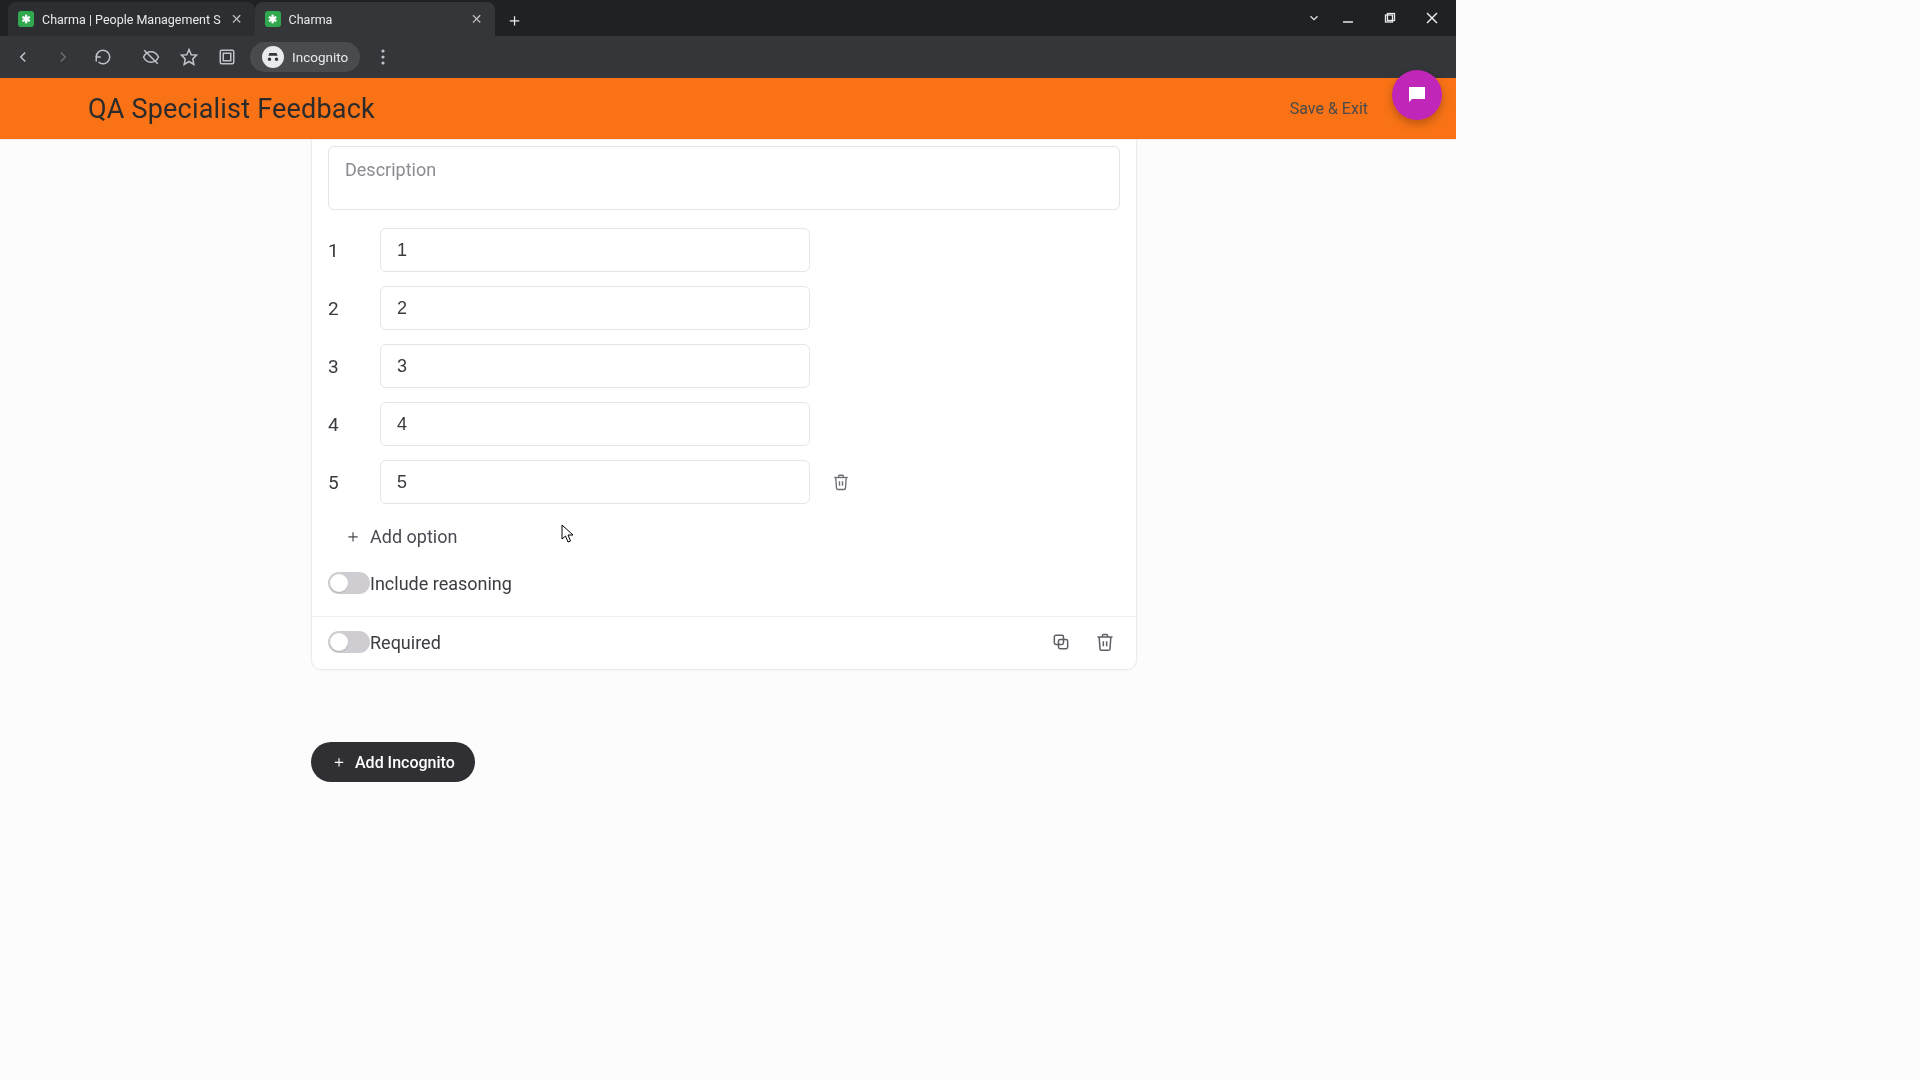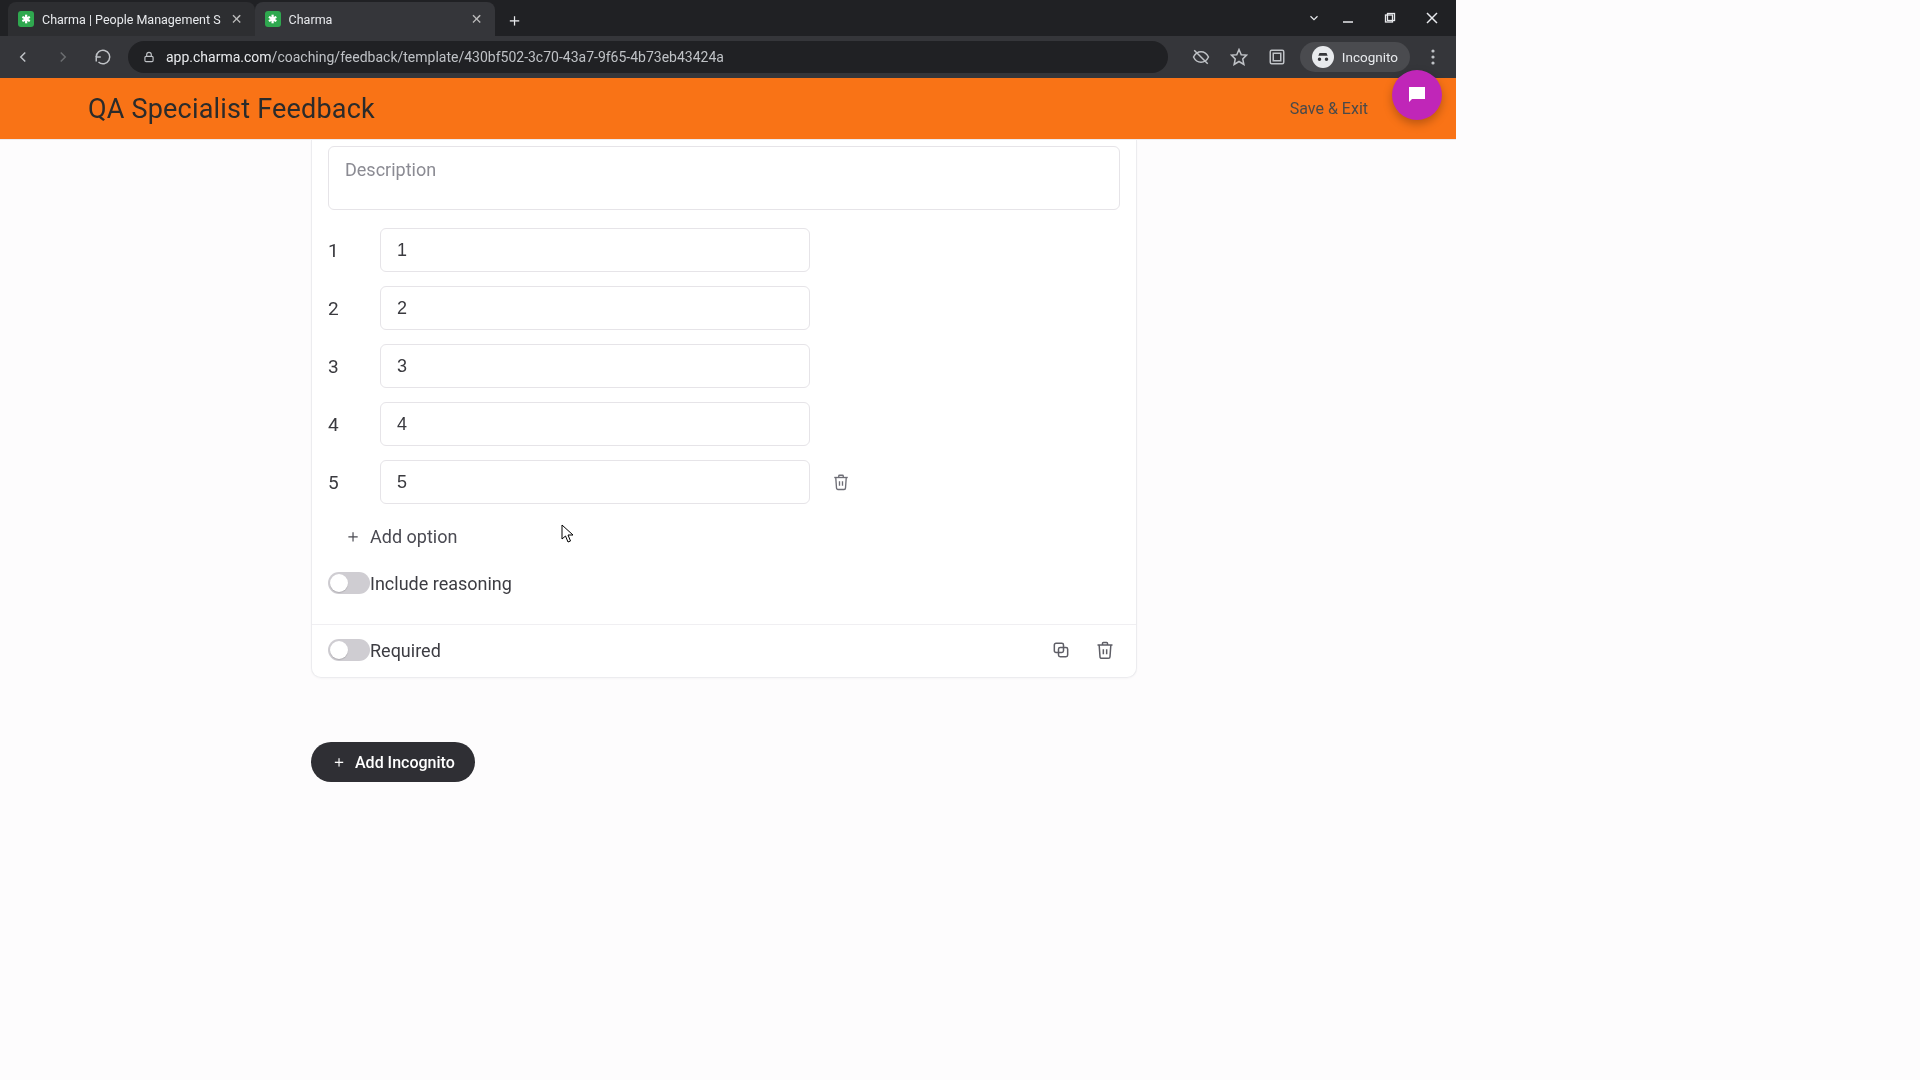--- a/index.html
+++ b/index.html
@@ -199,21 +199,21 @@
   }
   .toggle::after {
     content: ""; position: absolute; width: 18px; height: 18px; border-radius: 50%;
     background: #fff; top: 2px; left: 2px; box-shadow: 0 1px 1px rgba(0,0,0,0.15);
   }
 
   .card-footer {
     display: flex; align-items: center;
     padding: 14px 20px 16px 16px;
     border-top: 1px solid #f0eff2;
-    margin-top: 20px;
+    margin-top: 12px;
   }
   .footer-actions {
     margin-left: auto; display: flex; align-items: center; gap: 22px;
     color: #5e5e66;
   }
   .footer-icon { width: 22px; height: 22px; display:flex; align-items:center; justify-content:center; cursor:pointer; }
 
   .add-question {
     position: absolute;
     left: 311px;
@@ -297,31 +297,20 @@
     <div class="tb-btn disabled">
       <svg width="18" height="18" viewBox="0 0 24 24" fill="none" stroke="currentColor" stroke-width="2">
           <polyline points="9 18 15 12 9 6"></polyline>
         </svg>
     </div>
     <div class="tb-btn">
       <svg width="18" height="18" viewBox="0 0 24 24" fill="none" stroke="currentColor" stroke-width="2">
           <path d="M3 12a9 9 0 1 1 3 6.7"></path>
           <polyline points="3 18 3 12 9 12"></polyline>
         </svg>
-    </div>
-    <div class="address-bar">
-      <span>
-        <svg width="14" height="14" viewBox="0 0 24 24" fill="none" stroke="currentColor" stroke-width="2">
-            <rect x="5" y="11" width="14" height="9" rx="2"></rect>
-            <path d="M8 11V8a4 4 0 0 1 8 0v3"></path>
-          </svg>
-      </span>
-      <span class="address-url">
-        <span class="host">app.charma.com</span><span>/coaching/feedback/template/430bf502-3c70-43a7-9f65-4b73eb43424a</span>
-      </span>
     </div>
     <div class="right-icons">
       <div class="tb-btn">
         <svg width="18" height="18" viewBox="0 0 24 24" fill="none" stroke="currentColor" stroke-width="2">
             <path d="M2 12s3.5-7 10-7 10 7 10 7-3.5 7-10 7S2 12 2 12z"></path>
             <line x1="3" y1="3" x2="21" y2="21"></line>
           </svg>
       </div>
       <div class="tb-btn">
         <svg width="18" height="18" viewBox="0 0 24 24" fill="none" stroke="currentColor" stroke-width="2">

